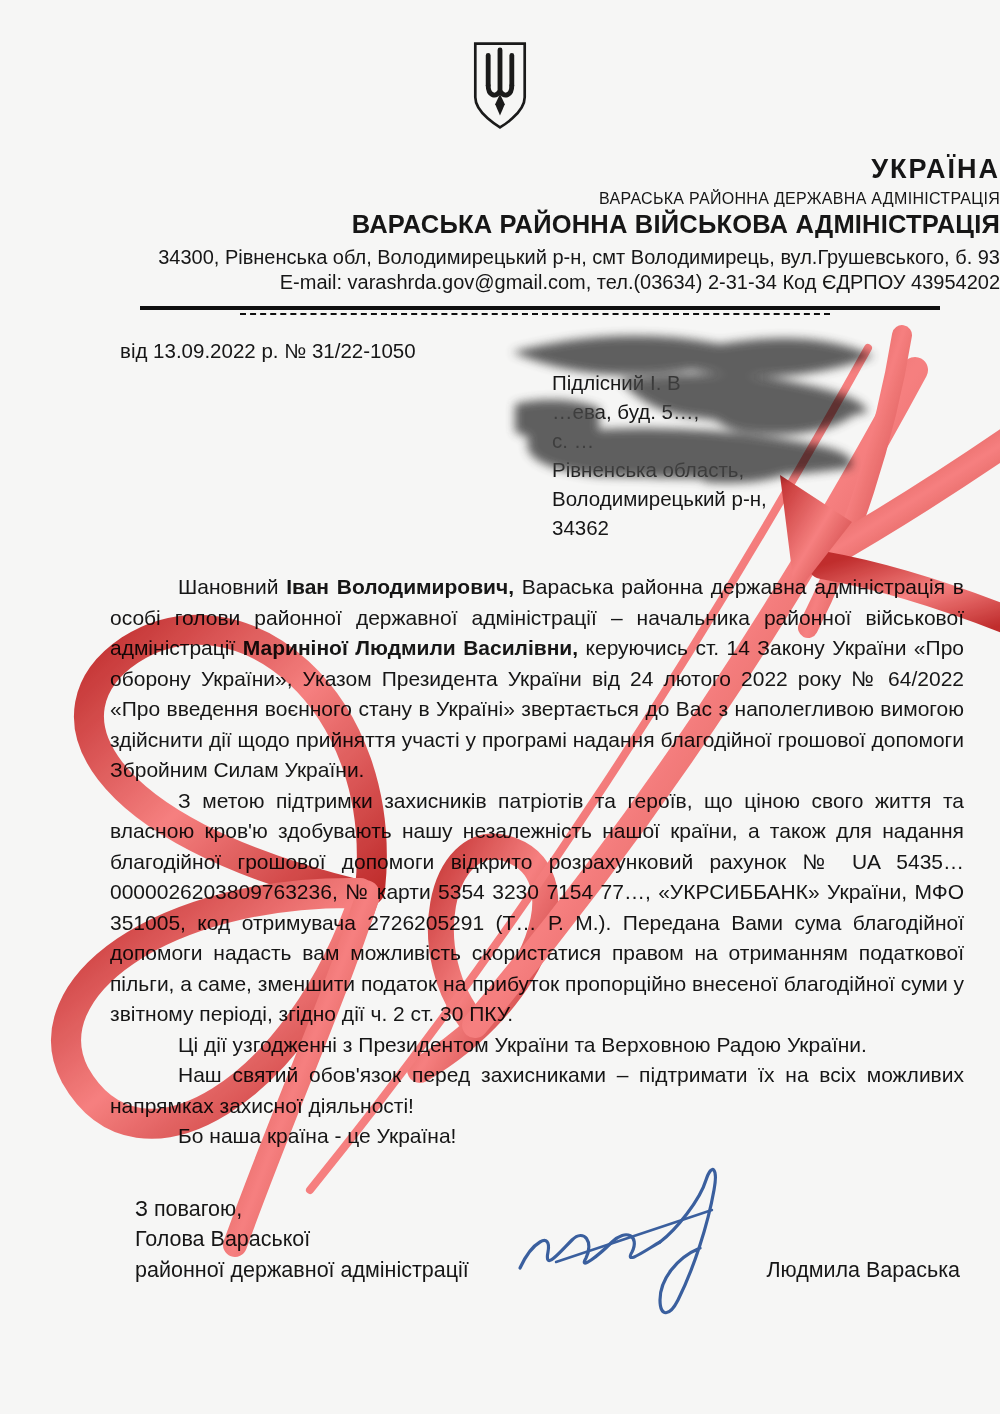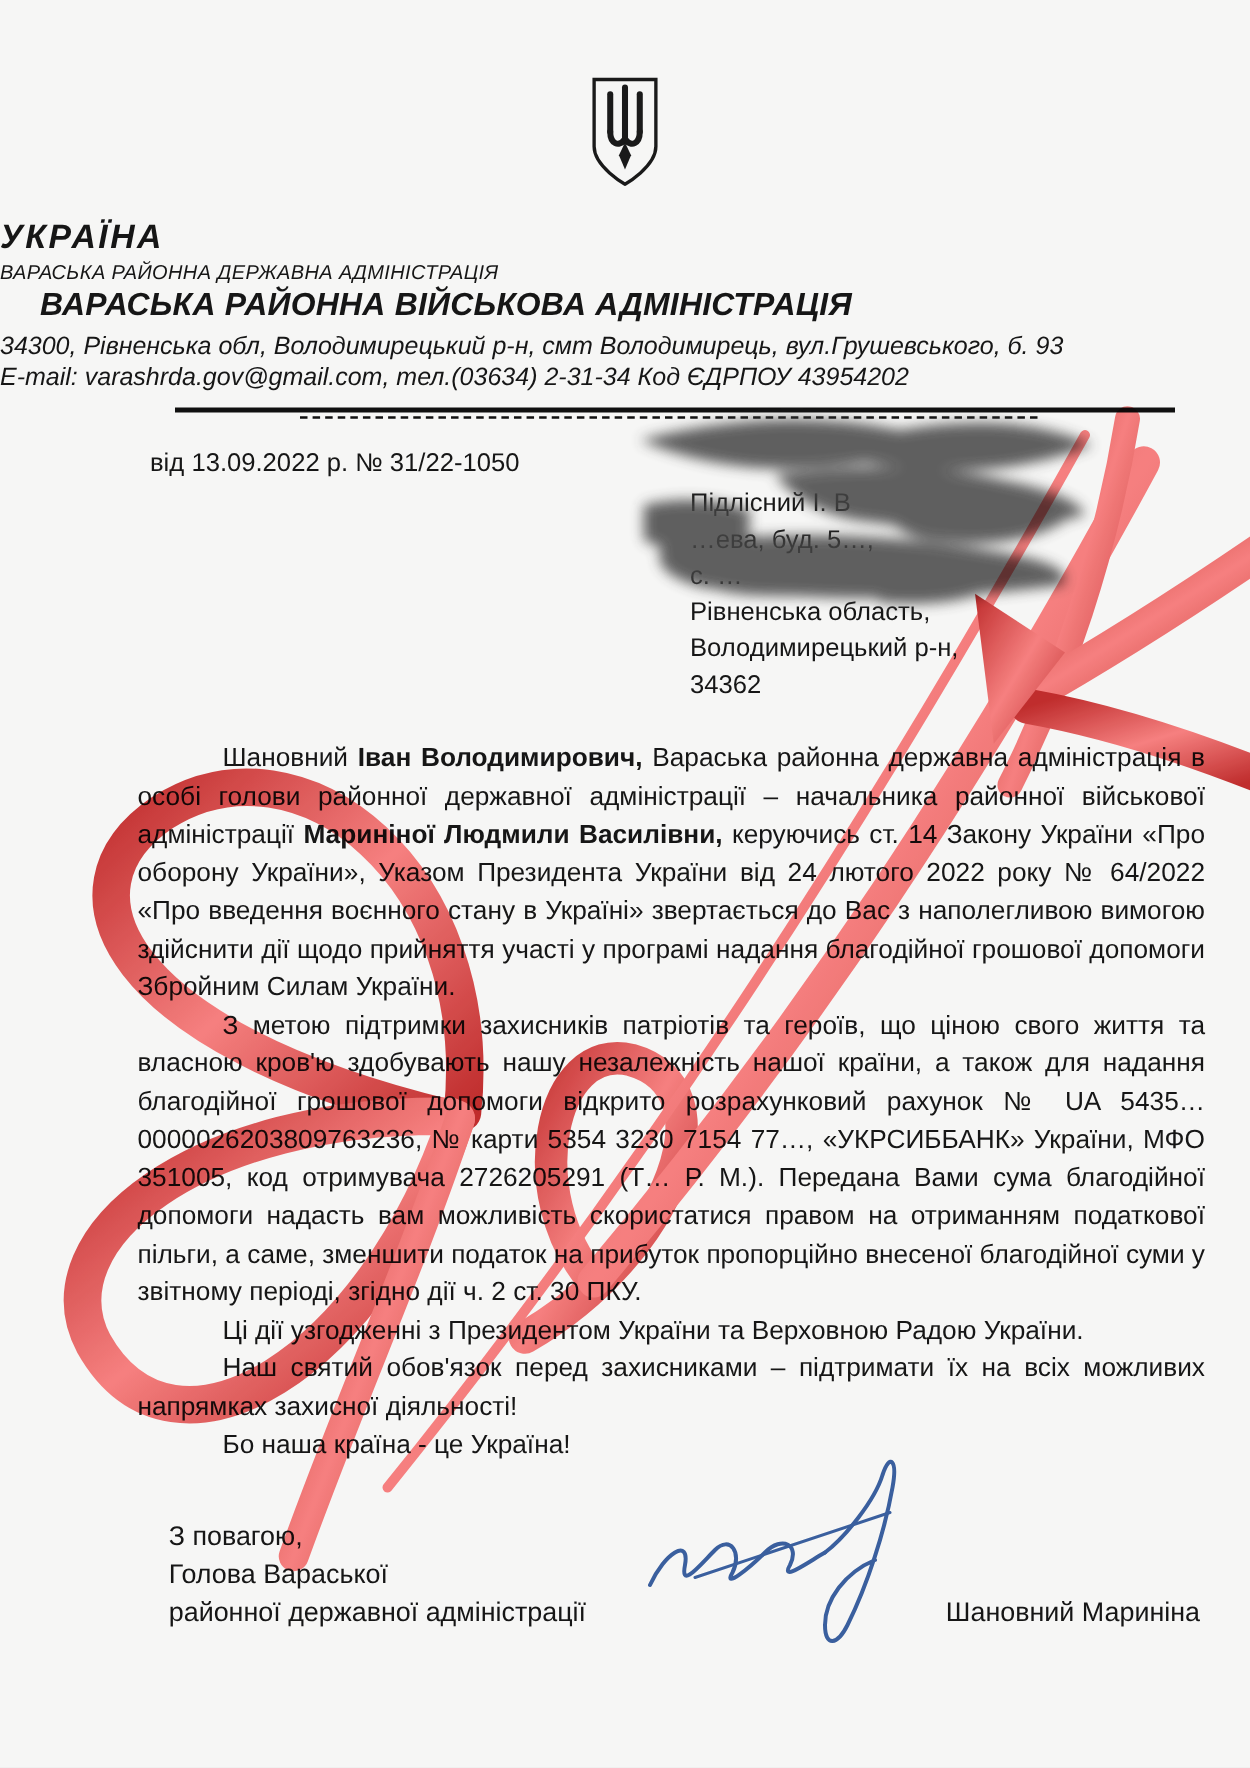--- a/index.html
+++ b/index.html
@@ -1,18 +1,18 @@
 <!DOCTYPE html>
 <html><head>
 <meta charset="utf-8">
 <style>
   html,body{margin:0;padding:0;background:#e9e9e9;}
   .page{position:relative;width:1000px;height:1414px;margin:0 auto;background:#f6f6f5;
         font-family:"Liberation Sans", sans-serif;color:#161616;overflow:hidden;}
-  .header{padding-top:60px;text-align:left;font-style:italic;}
+  .header{padding-top:40px;text-align:right;}
   .emblem{display:block;margin:0 auto;}
   .country{margin-top:22px;font-size:27px;font-weight:600;letter-spacing:2px;}
   .org1{margin-top:5px;font-size:16px;font-weight:500;letter-spacing:.3px;}
   .org2{margin-top:2px;font-size:25.5px;font-weight:700;letter-spacing:.2px;margin-left:32px;}
   .addr{margin-top:7px;font-size:20px;}
   .contact{margin-top:2px;font-size:20px;}
   .rule1{height:4px;background:#101010;margin:12px 60px 0 140px;}
   .rule2{border-top:2px dashed #101010;margin:3px 170px 0 240px;}
   .ref-row{display:flex;margin-top:24px;}
   .ref{margin-left:120px;font-size:20.5px;white-space:nowrap;}
@@ -74,21 +74,21 @@
     <p>Наш святий обов'язок перед захисниками – підтримати їх на всіх можливих напрямках захисної діяльності!</p>
     <p>Бо наша країна - це Україна!</p>
   </div>
 
   <div class="closing">
     <div class="left">
       <div>З повагою,</div>
       <div>Голова Вараської</div>
       <div>районної державної адміністрації</div>
     </div>
-    <div class="signer">Шановний Мариніна</div>
+    <div class="signer">Людмила Вараська</div>
   </div>
 
   <svg class="overlay smudge" viewBox="0 0 1000 1414">
     <defs>
       <filter id="blur1" x="-30%" y="-30%" width="160%" height="160%">
         <feGaussianBlur stdDeviation="5"></feGaussianBlur>
       </filter>
     </defs>
     <g fill="#454545" filter="url(#blur1)">
       <path d="M 512 352 Q 620 324 720 344 Q 812 328 874 356 Q 792 388 692 370 Q 592 386 512 352 Z"></path>

